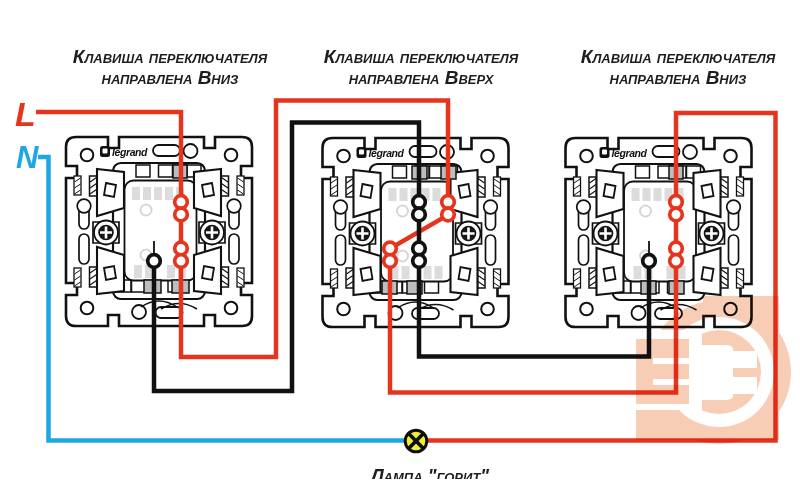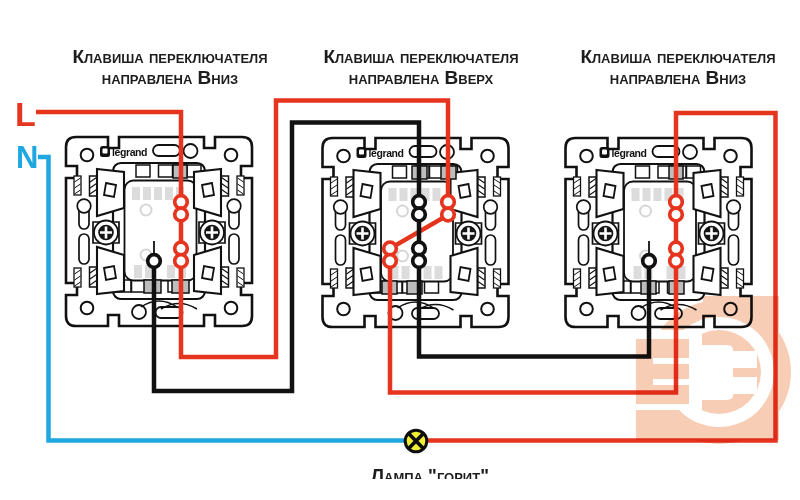--- a/index.html
+++ b/index.html
@@ -1,16 +1,16 @@
 <!DOCTYPE html>
 <html><head>
 <meta charset="utf-8">
 <style>
   html,body{margin:0;padding:0;background:#fff;}
-  .wrap{width:800px;height:479px;position:relative;font-family:"Liberation Sans",sans-serif;}
+  .wrap{width:800px;height:479px;position:relative;font-family:"Liberation Sans",sans-serif;font-style:italic;}
   text{font-family:"Liberation Sans",sans-serif;}
   .lbl{font-weight:bold;font-variant:small-caps;font-size:19px;fill:#1d1d1d;}
 </style>
 </head>
 <body>
 <div class="wrap">
 <svg width="800" height="500" viewBox="0 0 800 500">
 <defs>
 
 <g id="sw">

